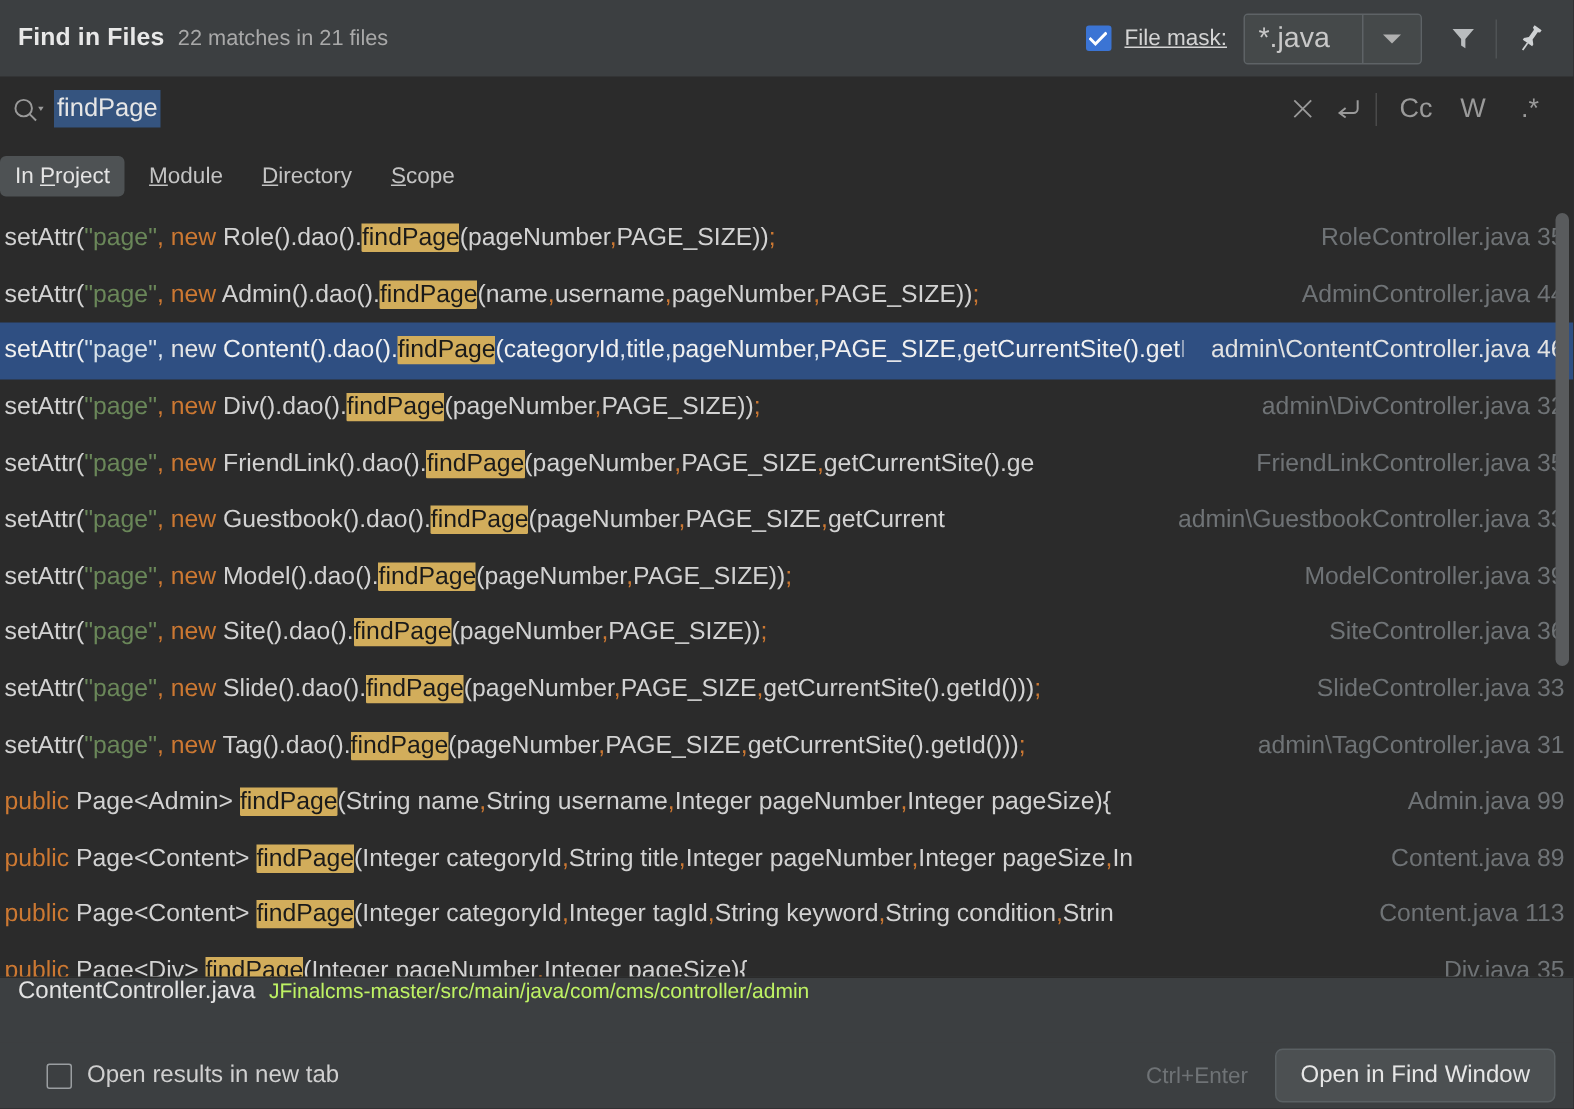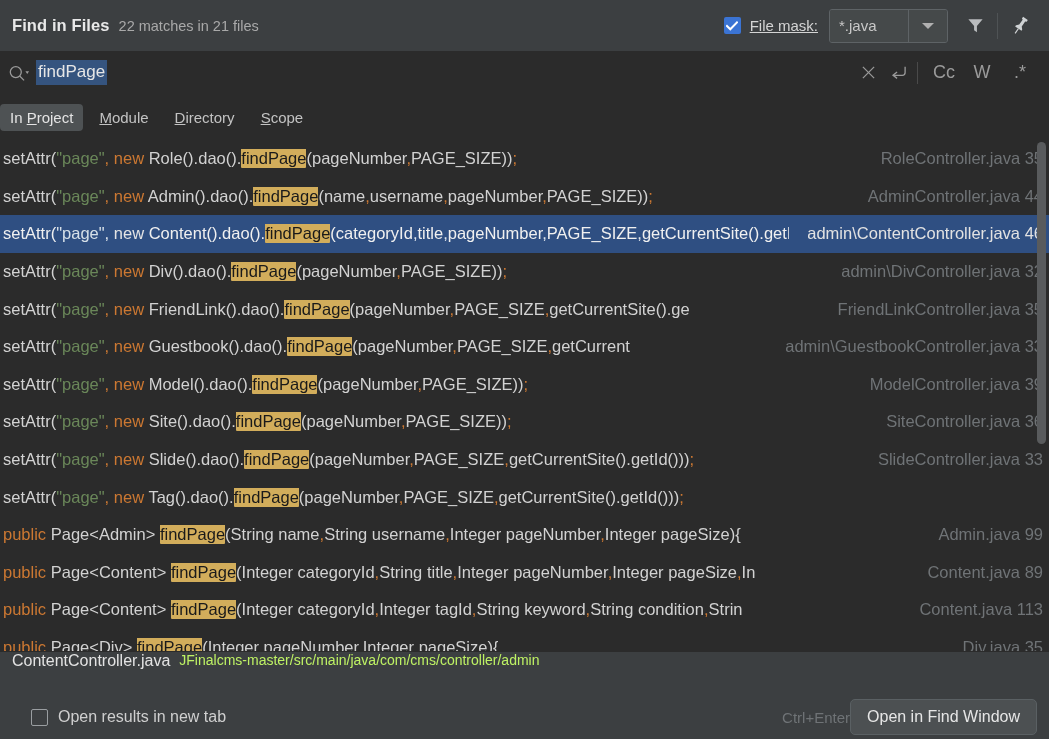--- a/index.html
+++ b/index.html
@@ -74,21 +74,21 @@
     border-radius: 3px;
     height: 32px;
     background: #45494a;
     overflow: hidden;
   }
   .mask-value {
     width: 78px;
     display: flex;
     align-items: center;
     padding-left: 9px;
-    font-size: 15px;
+    font-size: 19px;
     color: #c8c8c8;
     background: #45494a;
     box-sizing: border-box;
   }
   .mask-arrow-btn {
     width: 38px;
     border-left: 1px solid #5e6366;
     display: flex;
     align-items: center;
     justify-content: center;
@@ -301,20 +301,21 @@
     cursor: pointer;
   }
   .cb-label {
     font-size: 16px;
     color: #cfcfcf;
   }
   .ab-spacer { flex: 1 1 auto; }
   .shortcut {
     font-size: 15px;
     color: #6f7376;
+    margin-right: 18px;
   }
   .primary-btn {
     border: 1px solid #5a6063;
     border-radius: 5px;
     background: #4c5052;
     color: #e6e6e6;
     font-size: 16px;
     padding: 8px 16px;
     cursor: pointer;
     white-space: nowrap;
@@ -442,20 +443,21 @@
         <span class="loc">SiteController.java 36</span>
       </div>
       <div class="row">
         <span class="code"><span class="c-plain">setAttr</span><span class="c-plain">(</span><span class="c-str">"page"</span><span class="c-punc">,</span><span class="c-plain"> </span><span class="c-kw">new</span><span class="c-plain"> </span><span class="c-plain">Slide</span><span class="c-plain">(</span><span class="c-plain">)</span><span class="c-plain">.</span><span class="c-plain">dao</span><span class="c-plain">(</span><span class="c-plain">)</span><span class="c-plain">.</span><span class="hl">findPage</span><span class="c-plain">(</span><span class="c-plain">pageNumber</span><span class="c-punc">,</span><span class="c-plain">PAGE_SIZE</span><span class="c-punc">,</span><span class="c-plain">getCurrentSite</span><span class="c-plain">(</span><span class="c-plain">)</span><span class="c-plain">.</span><span class="c-plain">getId</span><span class="c-plain">(</span><span class="c-plain">)</span><span class="c-plain">)</span><span class="c-plain">)</span><span class="c-punc">;</span></span>
         <span class="spc"></span>
         <span class="loc">SlideController.java 33</span>
       </div>
       <div class="row">
         <span class="code"><span class="c-plain">setAttr</span><span class="c-plain">(</span><span class="c-str">"page"</span><span class="c-punc">,</span><span class="c-plain"> </span><span class="c-kw">new</span><span class="c-plain"> </span><span class="c-plain">Tag</span><span class="c-plain">(</span><span class="c-plain">)</span><span class="c-plain">.</span><span class="c-plain">dao</span><span class="c-plain">(</span><span class="c-plain">)</span><span class="c-plain">.</span><span class="hl">findPage</span><span class="c-plain">(</span><span class="c-plain">pageNumber</span><span class="c-punc">,</span><span class="c-plain">PAGE_SIZE</span><span class="c-punc">,</span><span class="c-plain">getCurrentSite</span><span class="c-plain">(</span><span class="c-plain">)</span><span class="c-plain">.</span><span class="c-plain">getId</span><span class="c-plain">(</span><span class="c-plain">)</span><span class="c-plain">)</span><span class="c-plain">)</span><span class="c-punc">;</span></span>
         <span class="spc"></span>
+        <span class="loc">admin\TagController.java 31</span>
       </div>
       <div class="row">
         <span class="code"><span class="c-kw">public</span><span class="c-plain"> </span><span class="c-plain">Page</span><span class="c-plain">&lt;</span><span class="c-plain">Admin</span><span class="c-plain">&gt;</span><span class="c-plain"> </span><span class="hl">findPage</span><span class="c-plain">(</span><span class="c-plain">String</span><span class="c-plain"> </span><span class="c-plain">name</span><span class="c-punc">,</span><span class="c-plain">String</span><span class="c-plain"> </span><span class="c-plain">username</span><span class="c-punc">,</span><span class="c-plain">Integer</span><span class="c-plain"> </span><span class="c-plain">pageNumber</span><span class="c-punc">,</span><span class="c-plain">Integer</span><span class="c-plain"> </span><span class="c-plain">pageSize</span><span class="c-plain">)</span><span class="c-plain">{</span></span>
         <span class="spc"></span>
         <span class="loc">Admin.java 99</span>
       </div>
       <div class="row">
         <span class="code"><span class="c-kw">public</span><span class="c-plain"> </span><span class="c-plain">Page</span><span class="c-plain">&lt;</span><span class="c-plain">Content</span><span class="c-plain">&gt;</span><span class="c-plain"> </span><span class="hl">findPage</span><span class="c-plain">(</span><span class="c-plain">Integer</span><span class="c-plain"> </span><span class="c-plain">categoryId</span><span class="c-punc">,</span><span class="c-plain">String</span><span class="c-plain"> </span><span class="c-plain">title</span><span class="c-punc">,</span><span class="c-plain">Integer</span><span class="c-plain"> </span><span class="c-plain">pageNumber</span><span class="c-punc">,</span><span class="c-plain">Integer</span><span class="c-plain"> </span><span class="c-plain">pageSize</span><span class="c-punc">,</span><span class="c-plain">In</span></span>
         <span class="spc"></span>
         <span class="loc">Content.java 89</span>

